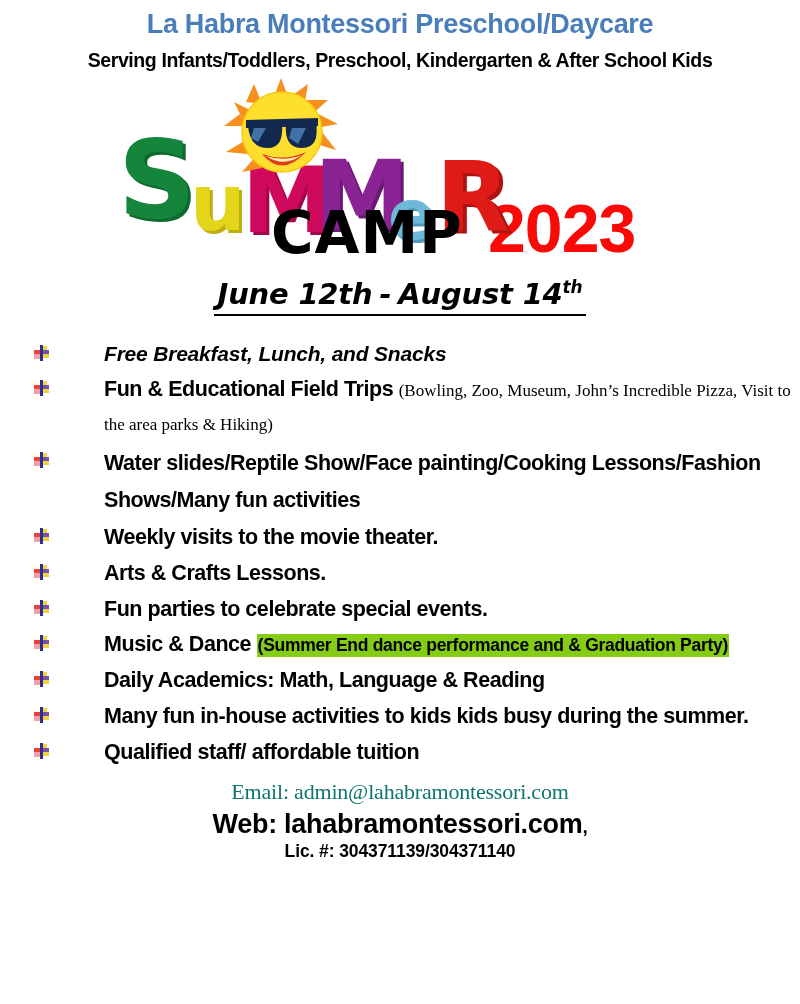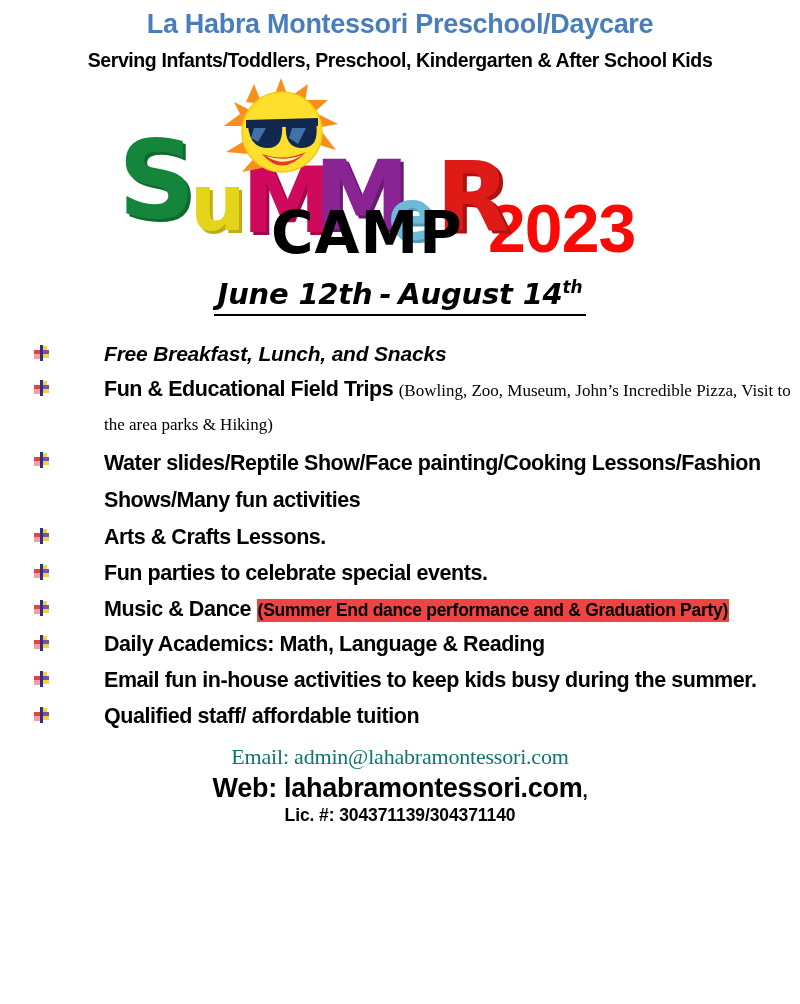--- a/index.html
+++ b/index.html
@@ -162,21 +162,21 @@
   }
   .paren-serif {
     font-family: "Liberation Serif", serif;
     font-weight: normal;
     font-style: normal;
     font-size: 17px;
     letter-spacing: 0;
     line-height: 1.9;
   }
   .highlight {
-    background: #ef4444;
+    background: #84cc16;
     font-size: 17.5px;
     font-weight: bold;
     letter-spacing: -0.3px;
     padding: 1px 1px 2px 1px;
   }
 
   .item.tall .item-text { line-height: 1.72; }
 
   
   .footer {
@@ -318,20 +318,33 @@
           <rect x="7" y="1" width="6" height="5" fill="#f2d33c"></rect>
           <rect x="0" y="9" width="6" height="5" fill="#f0a0a8"></rect>
           <rect x="8" y="9" width="7" height="4" fill="#f2d33c"></rect>
           <rect x="6" y="0" width="3" height="16" fill="#2b2f8f"></rect>
           <rect x="9" y="5" width="6" height="4" fill="#7a4fa8"></rect>
         </svg>
       </span>
       <span class="item-text">Water slides/Reptile Show/Face painting/Cooking Lessons/Fashion Shows/Many fun activities</span>
     </div>
 
+    <div class="item">
+      <span class="bullet">
+        <svg viewBox="0 0 16 16" width="16" height="16">
+          <rect x="0" y="5" width="7" height="4" fill="#e8413c"></rect>
+          <rect x="7" y="1" width="6" height="5" fill="#f2d33c"></rect>
+          <rect x="0" y="9" width="6" height="5" fill="#f0a0a8"></rect>
+          <rect x="8" y="9" width="7" height="4" fill="#f2d33c"></rect>
+          <rect x="6" y="0" width="3" height="16" fill="#2b2f8f"></rect>
+          <rect x="9" y="5" width="6" height="4" fill="#7a4fa8"></rect>
+        </svg>
+      </span>
+      <span class="item-text">Weekly visits to the movie theater.</span>
+    </div>
 
     <div class="item">
       <span class="bullet">
         <svg viewBox="0 0 16 16" width="16" height="16">
           <rect x="0" y="5" width="7" height="4" fill="#e8413c"></rect>
           <rect x="7" y="1" width="6" height="5" fill="#f2d33c"></rect>
           <rect x="0" y="9" width="6" height="5" fill="#f0a0a8"></rect>
           <rect x="8" y="9" width="7" height="4" fill="#f2d33c"></rect>
           <rect x="6" y="0" width="3" height="16" fill="#2b2f8f"></rect>
           <rect x="9" y="5" width="6" height="4" fill="#7a4fa8"></rect>
@@ -386,21 +399,21 @@
       <span class="bullet">
         <svg viewBox="0 0 16 16" width="16" height="16">
           <rect x="0" y="5" width="7" height="4" fill="#e8413c"></rect>
           <rect x="7" y="1" width="6" height="5" fill="#f2d33c"></rect>
           <rect x="0" y="9" width="6" height="5" fill="#f0a0a8"></rect>
           <rect x="8" y="9" width="7" height="4" fill="#f2d33c"></rect>
           <rect x="6" y="0" width="3" height="16" fill="#2b2f8f"></rect>
           <rect x="9" y="5" width="6" height="4" fill="#7a4fa8"></rect>
         </svg>
       </span>
-      <span class="item-text">Email fun in-house activities to keep kids busy during the summer.</span>
+      <span class="item-text">Many fun in-house activities to kids kids busy during the summer.</span>
     </div>
 
     <div class="item">
       <span class="bullet">
         <svg viewBox="0 0 16 16" width="16" height="16">
           <rect x="0" y="5" width="7" height="4" fill="#e8413c"></rect>
           <rect x="7" y="1" width="6" height="5" fill="#f2d33c"></rect>
           <rect x="0" y="9" width="6" height="5" fill="#f0a0a8"></rect>
           <rect x="8" y="9" width="7" height="4" fill="#f2d33c"></rect>
           <rect x="6" y="0" width="3" height="16" fill="#2b2f8f"></rect>

